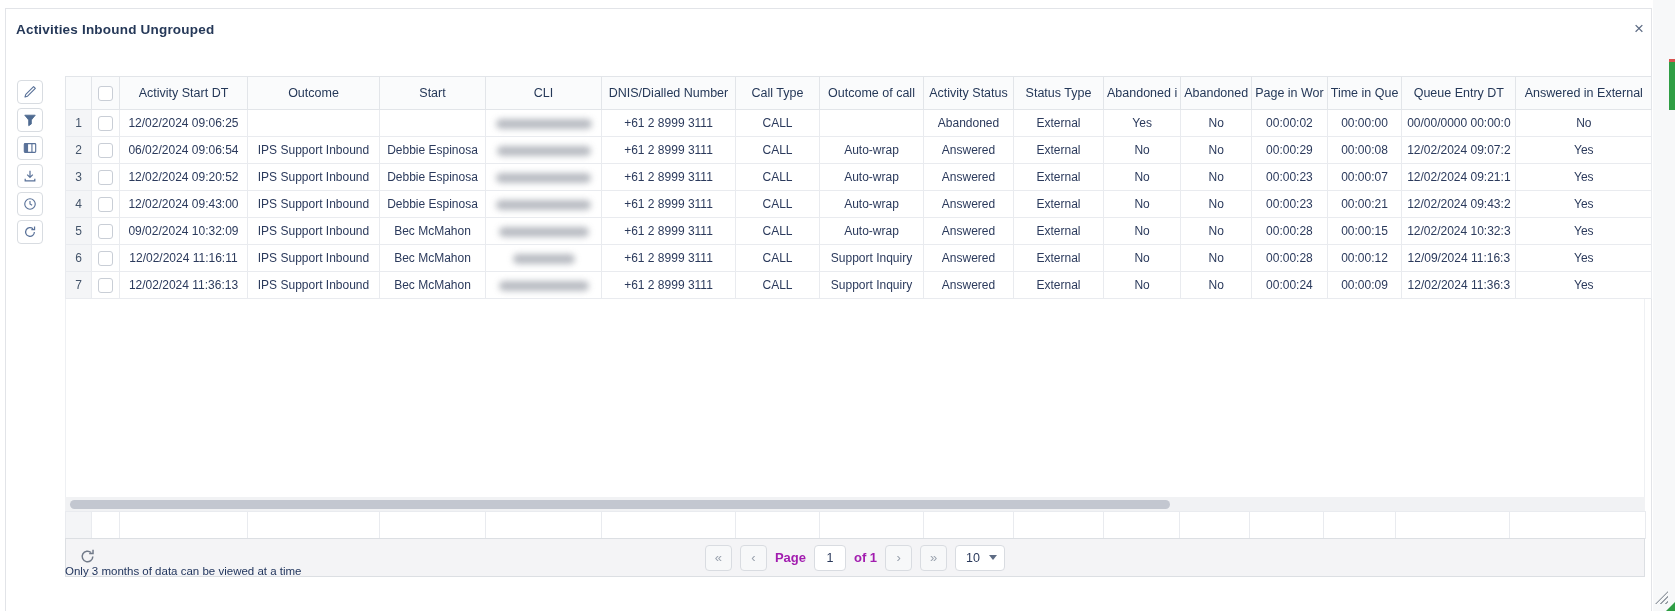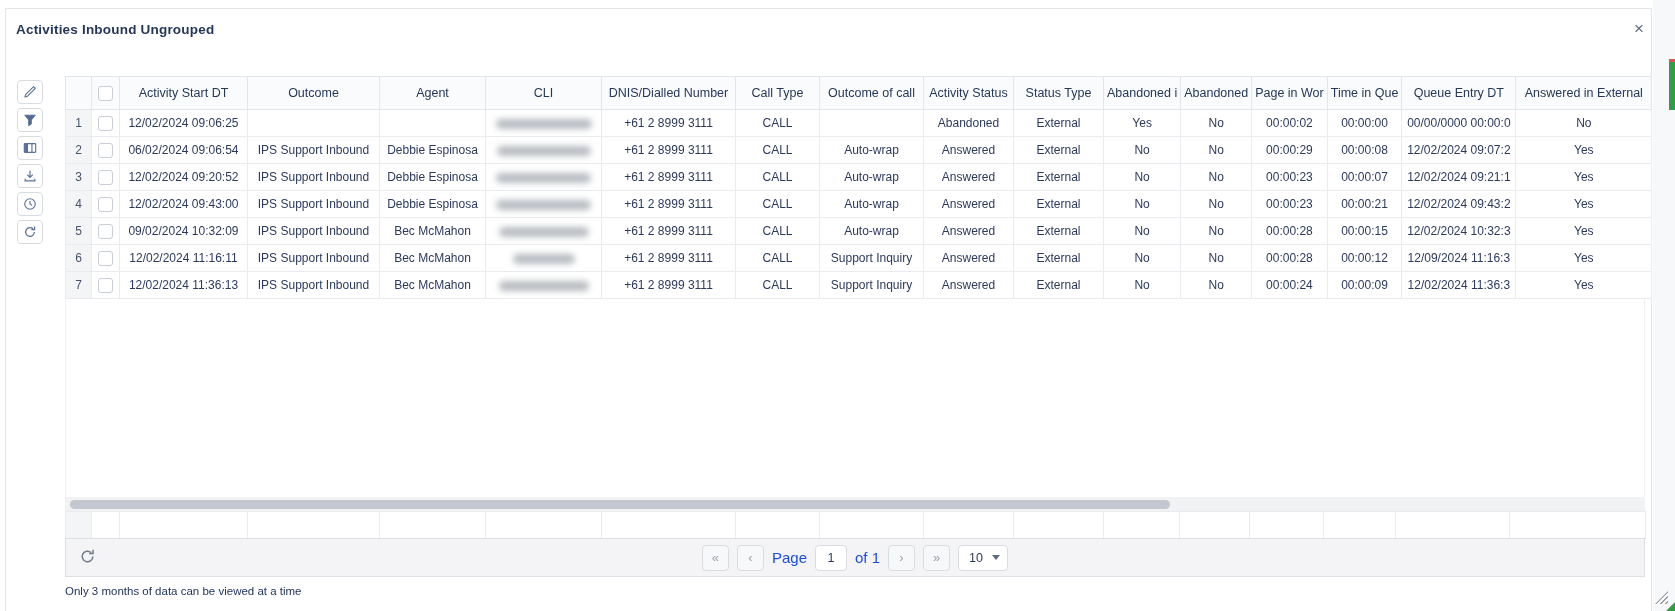--- a/index.html
+++ b/index.html
@@ -28,27 +28,27 @@
 
   
   .hscroll-track{position:absolute;left:65px;top:497px;width:1580px;height:14px;background:#f1f2f4;}
   .hscroll-thumb{position:absolute;left:70px;top:500px;width:1100px;height:9px;border-radius:4.5px;background:#c3c7d0;cursor:grab;}
 
   
   .pager-bar{position:absolute;left:65px;top:538px;width:1580px;height:39px;background:#f4f4f6;border:1px solid #dcdfe3;box-sizing:border-box;}
   .pager-refresh{position:absolute;left:13px;top:9px;cursor:pointer;}
   .pager-center{position:absolute;left:0;top:0;width:100%;height:100%;display:flex;align-items:center;justify-content:center;gap:8px;}
   .pg-btn{width:27px;height:26px;background:#f7f8f9;border:1px solid #d9dce1;border-radius:4px;box-sizing:border-box;color:#9aa2ae;font-size:13px;line-height:24px;text-align:center;cursor:pointer;}
-  .pg-label{font-size:15px;color:#1d4ed8;}
+  .pg-label{font-size:13px;color:#a21caf;font-weight:bold;}
   .pg-input{width:32px;height:26px;border:1px solid #d9dce1;border-radius:4px;box-sizing:border-box;background:#fff;text-align:center;font-size:12.5px;color:#2b3a5c;font-family:"Liberation Sans",sans-serif;}
   .pg-select{width:50px;height:26px;background:#fff;border:1px solid #d9dce1;border-radius:4px;box-sizing:border-box;display:flex;align-items:center;justify-content:space-between;padding:0 7px 0 10px;cursor:pointer;}
   .pg-select .val{font-size:12.5px;color:#2b3a5c;}
   .caret-down{width:0;height:0;border-left:4px solid transparent;border-right:4px solid transparent;border-top:5px solid #5e6c84;}
 
-  .footer-note{position:absolute;left:65px;top:585px;font-size:11.5px;color:#22365e;}
+  .footer-note{position:absolute;left:65px;top:565px;font-size:11.5px;color:#22365e;}
 
   
   .green-strip{position:absolute;left:1669px;top:62px;width:6px;height:48px;background:#2f9e44;}
   .red-tick{position:absolute;left:1669px;top:59px;width:6px;height:3px;background:#d9534f;}
   .green-corner{position:absolute;left:1666px;top:602px;width:9px;height:9px;background:#2f9e44;clip-path:polygon(100% 0,100% 100%,0 100%);}
   .resize-grip{position:absolute;left:1655px;top:591px;width:13px;height:13px;cursor:nwse-resize;
     background:repeating-linear-gradient(135deg,transparent 0 2px,#9aa0a8 2px 3.5px);clip-path:polygon(100% 0,100% 100%,0 100%);}
 </style>
 </head>
 <body>
@@ -128,21 +128,21 @@
         <col style="width:72px">
         <col style="width:114px">
         <col style="width:136px">
       </colgroup>
       <tbody>
         <tr>
           <th></th>
           <th><span class="cbx"></span></th>
           <th>Activity Start DT</th>
           <th>Outcome</th>
-          <th>Agent</th>
+          <th>Start</th>
           <th>CLI</th>
           <th>DNIS/Dialled Number</th>
           <th>Call Type</th>
           <th>Outcome of call</th>
           <th>Activity Status</th>
           <th>Status Type</th>
           <th>Abandoned i</th>
           <th>Abandoned</th>
           <th>Page in Wor</th>
           <th>Time in Que</th>

